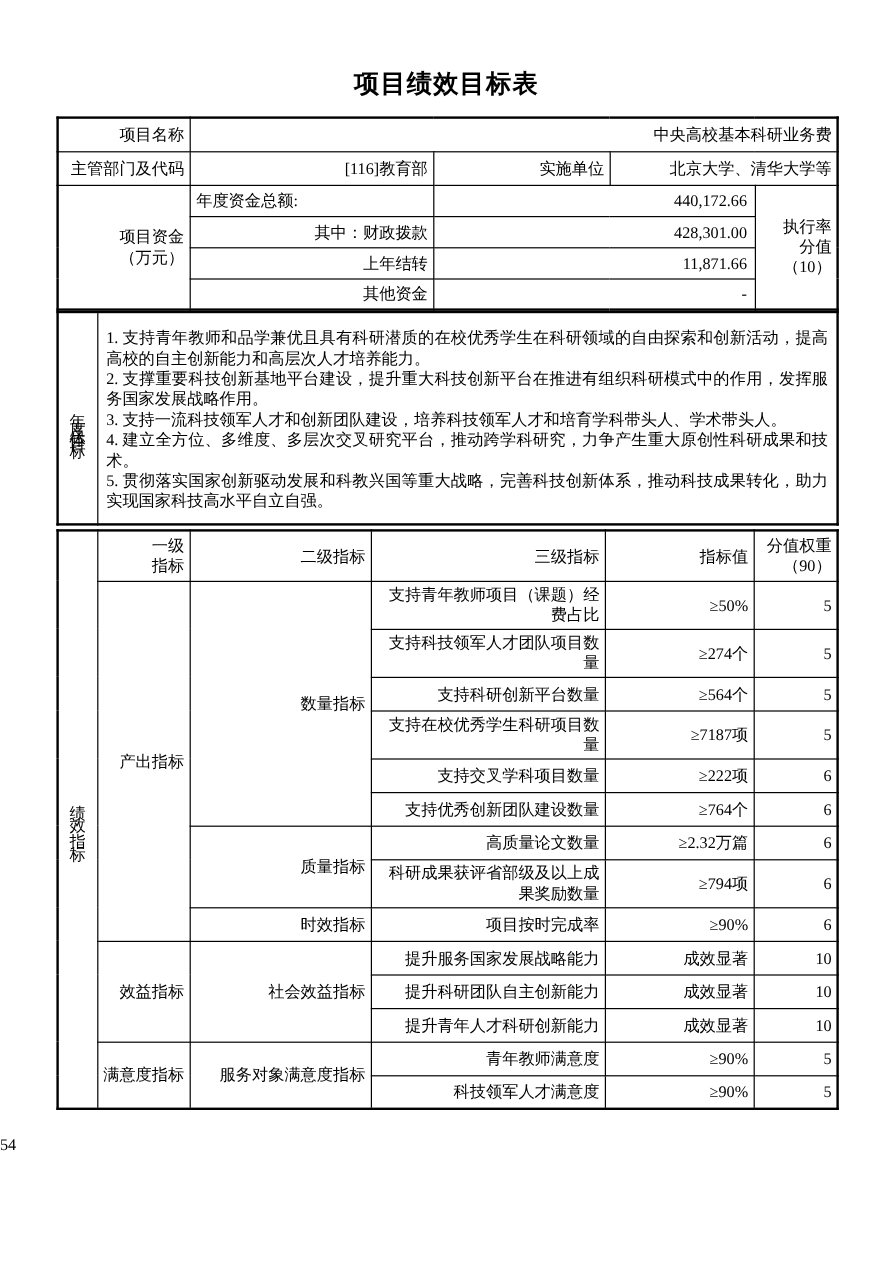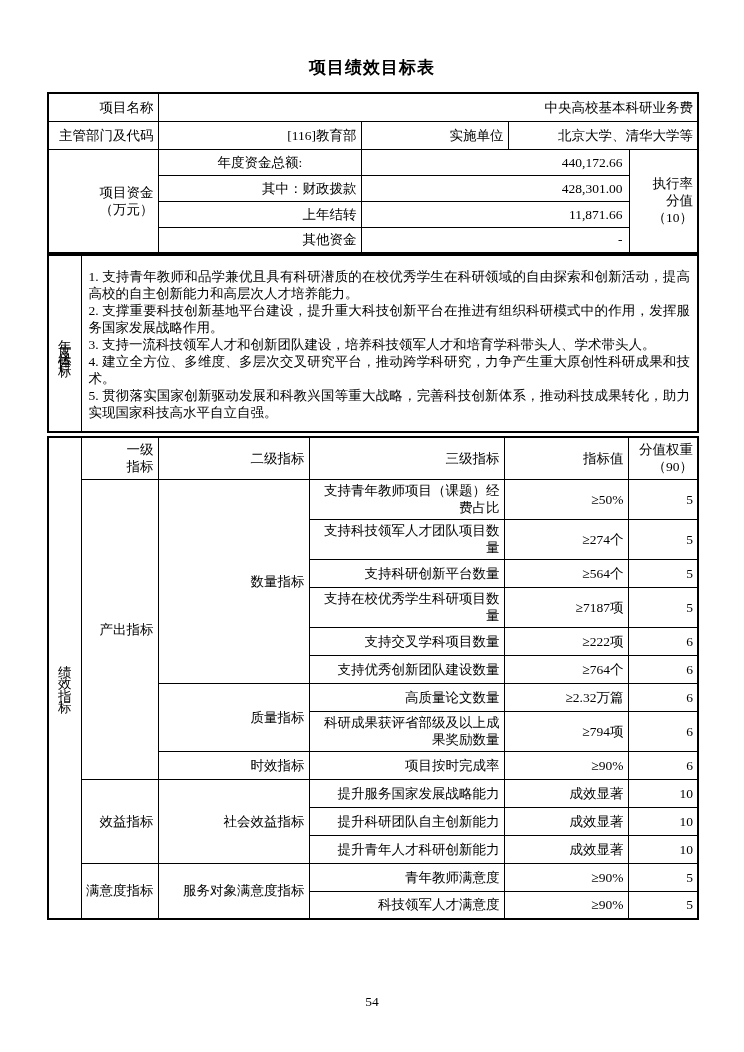--- a/index.html
+++ b/index.html
@@ -9,21 +9,21 @@
     width: 744px;
     height: 1052px;
     background: #ffffff;
     color: #000000;
     font-family: "Liberation Serif", "DejaVu Serif", serif;
     overflow: hidden;
   }
   .doc-title {
     margin: 56px 0 0 0;
     text-align: center;
-    font-size: 17px;
+    font-size: 21px;
     font-weight: 700;
     letter-spacing: 1px;
   }
   .doc-subtitle {
     margin-top: 12px;
     text-align: center;
     font-size: 13.5px;
   }
   table.tbl {
     border-collapse: collapse;
@@ -38,43 +38,42 @@
   table.tbl td {
     border: 1px solid #000;
     font-size: 13.5px;
     line-height: 17px;
     padding: 1px 4px;
     vertical-align: middle;
     overflow: hidden;
   }
   .c { text-align: right; }
   .num { text-align: right; padding-right: 6px !important; }
-  .fl { text-align: center; padding-left: 5px !important; margin-top: 24px; }
+  .fl { text-align: left; padding-left: 5px !important; margin-top: 24px; }
   .l3 { text-align: right; }
   tr.h26 { height: 26px; }
   tr.h28 { height: 28px; }
   tr.h40 { height: 40px; }
   tr.h42 { height: 42px; }
   .goals-cell {
     vertical-align: top;
     text-align: justify;
     padding: 2px 7px 0 7px !important;
     line-height: 19.4px;
     height: 177px;
   }
   .vert {
     writing-mode: vertical-lr;
     text-orientation: upright;
     margin: 0 auto;
   }
   .vert-goals { letter-spacing: 5px; }
   .vert-perf { letter-spacing: 12px; }
   .page-number {
-    margin-top: 74px;
-    text-align: center;
+    margin-top: 21px;
     font-size: 13.5px;
   }
 </style>
 </head>
 <body>
 
 <div class="page">
 
   <h1 class="doc-title">项目绩效目标表</h1>
 

